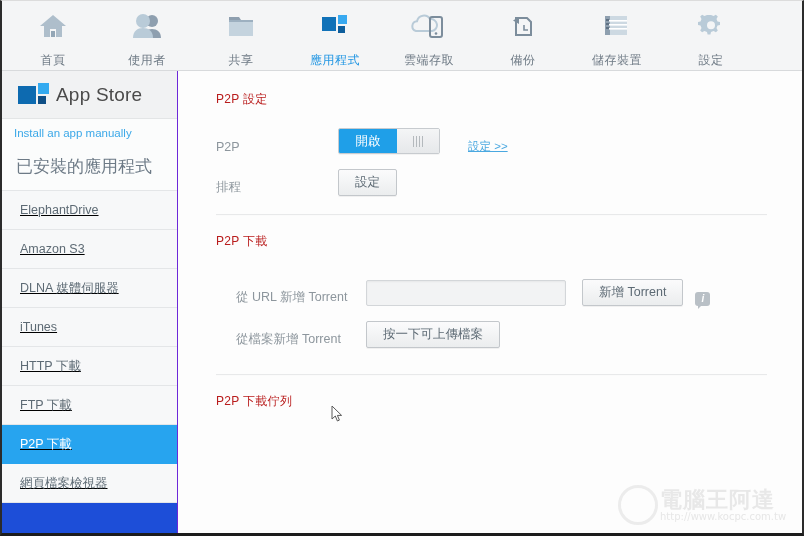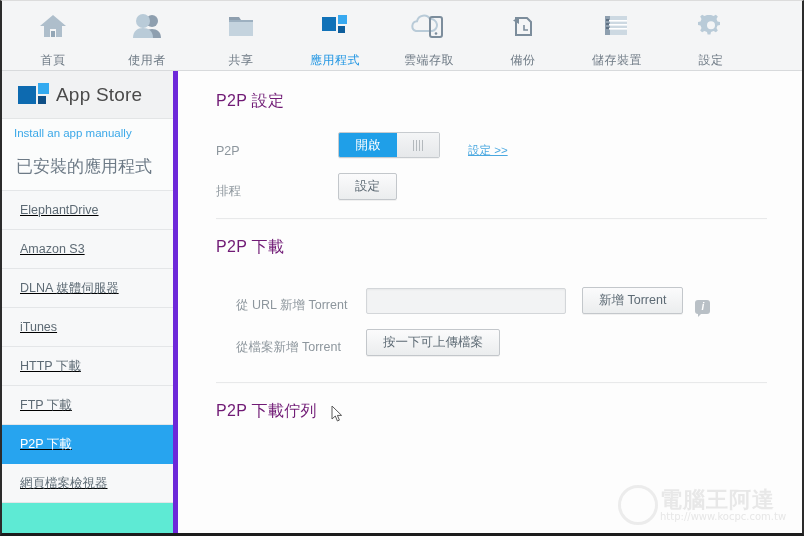--- a/index.html
+++ b/index.html
@@ -57,22 +57,22 @@
 
   
   .body {
     display: flex;
     height: 463px;
   }
 
   
   .sidebar {
     width: 176px;
-    background: #5eead4;
-    border-right: 5px solid #6d28d9;
+    background: #1d4ed8;
+    border-right: 1px solid #6d28d9;
     flex: 0 0 176px;
     position: relative;
   }
   .store-head {
     height: 48px;
     display: flex;
     align-items: center;
     padding-left: 16px;
     gap: 8px;
     background: #f1f2f3;
@@ -124,22 +124,22 @@
   }
 
   
   .main {
     flex: 1;
     background: #fdfdfd;
     padding: 20px 38px 0 38px;
     position: relative;
   }
   .sect-title {
-    font-size: 16px;
-    color: #701a75;
+    font-size: 12px;
+    color: #b91c1c;
     margin-bottom: 18px;
     letter-spacing: .3px;
   }
   .row {
     display: flex;
     align-items: flex-end;
     margin-bottom: 14px;
     min-height: 28px;
   }
   .row-label {

